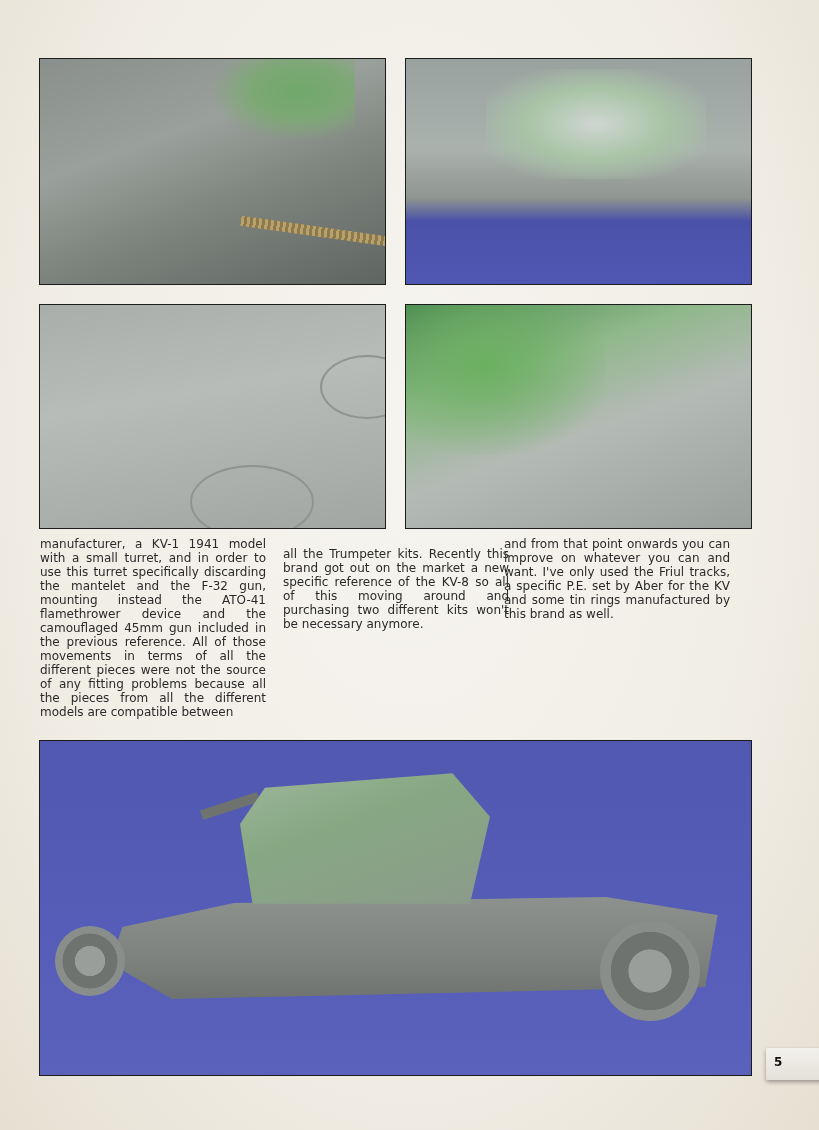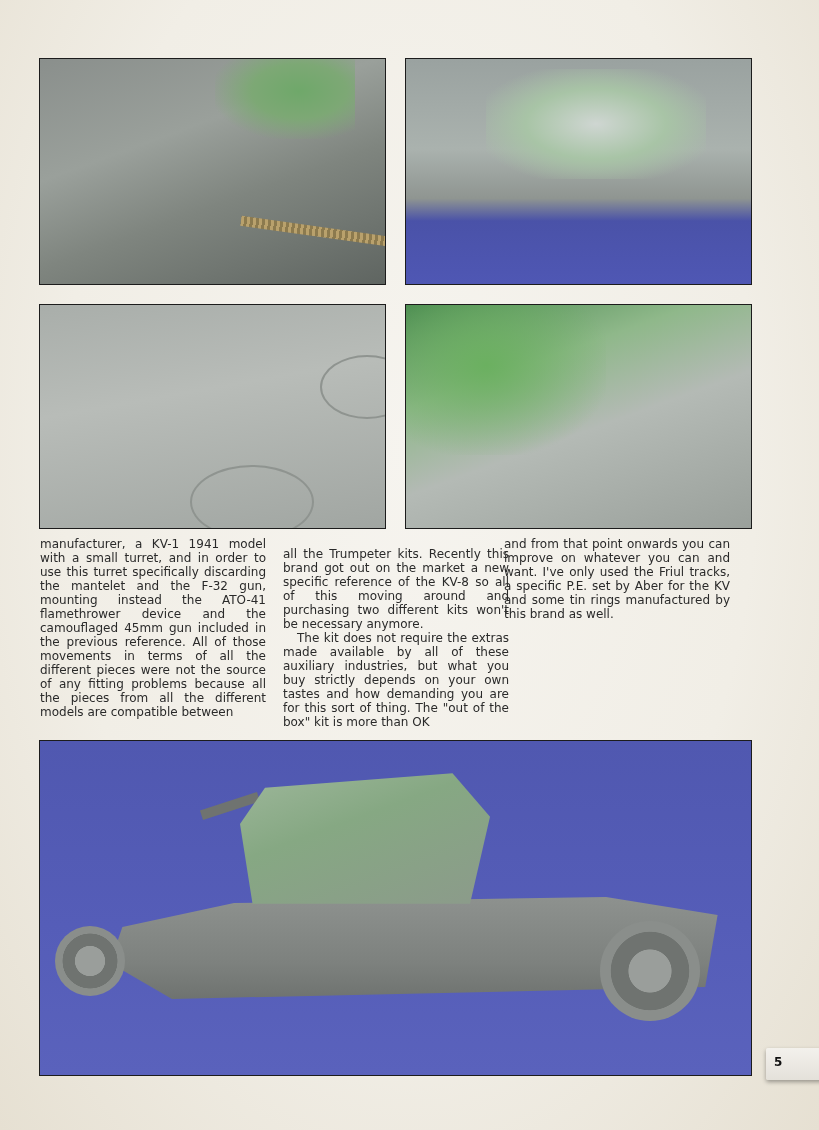--- a/index.html
+++ b/index.html
@@ -67,21 +67,20 @@
 
 <div class="photo p4">
   <div class="g"></div>
 </div>
 
 <div class="text-col c1">
   <p>manufacturer, a KV-1 1941 model with a small turret, and in order to use this turret specifically discarding the mantelet and the F-32 gun, mounting instead the ATO-41 flamethrower device and the camouflaged 45mm gun included in the previous reference. All of those movements in terms of all the different pieces were not the source of any fitting problems because all the pieces from all the different models are compatible between</p>
 </div>
 <div class="text-col c2">
   <p>all the Trumpeter kits. Recently this brand got out on the market a new specific reference of the KV-8 so all of this moving around and purchasing two different kits won't be necessary anymore.</p>
-  <p class="indent">The kit does not require the extras made available by all of these auxiliary industries, but what you buy strictly depends on your own tastes and how demanding you are for this sort of thing. The "out of the box" kit is more than OK</p>
 </div>
 <div class="text-col c3">
   <p>and from that point onwards you can improve on whatever you can and want. I've only used the Friul tracks, a specific P.E. set by Aber for the KV and some tin rings manufactured by this brand as well.</p>
 </div>
 
 <div class="photo p5">
   <div class="tank-hull"></div>
   <div class="tank-gun"></div>
   <div class="tank-turret"></div>
   <div class="wheel" style="left:15px;top:185px;width:70px;height:70px;"></div>

